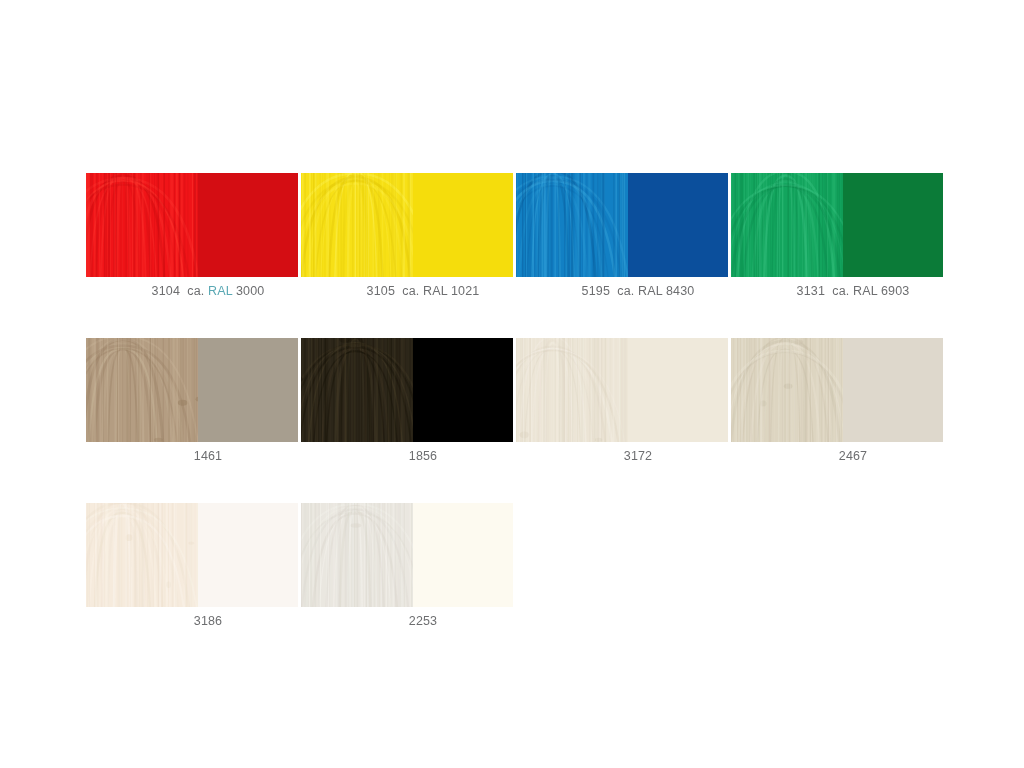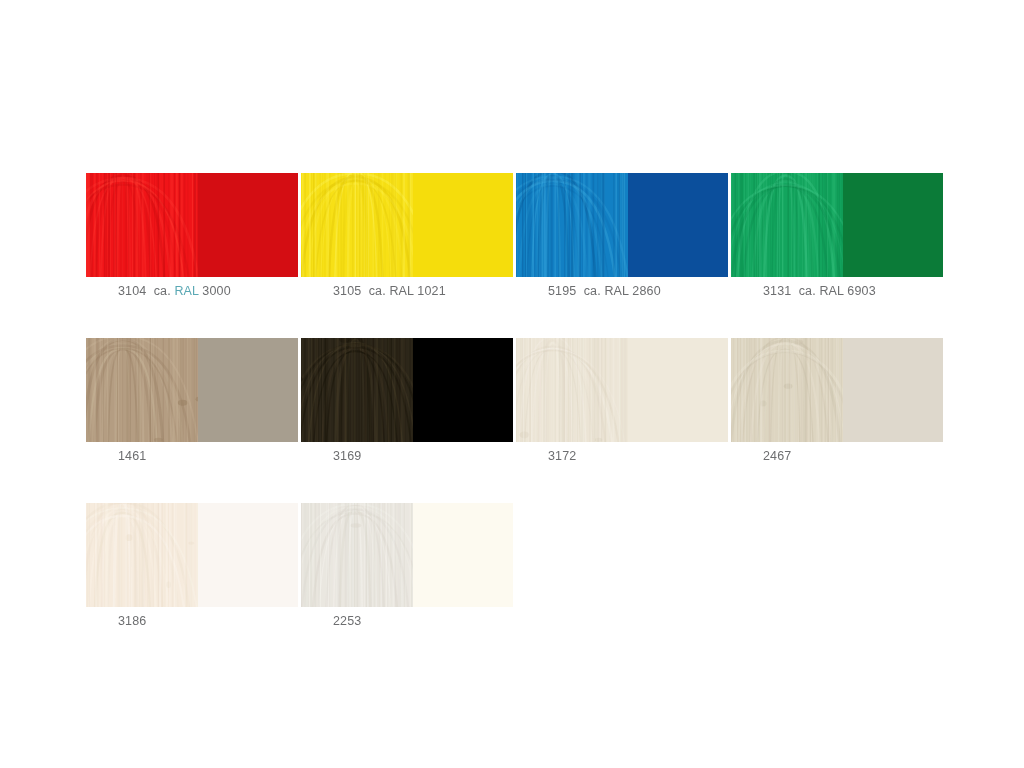--- a/index.html
+++ b/index.html
@@ -25,20 +25,21 @@
 
   .swatch-row {
     display: flex;
     gap: 3px;
     margin-bottom: 0px;
   }
 
   .swatch-cell {
     width: 212px;
     flex: 0 0 212px;
+    text-align: center;
   }
 
   .swatch-tile {
     position: relative;
     width: 212px;
     height: 104px;
     display: flex;
     overflow: hidden;
   }
 
@@ -343,21 +344,21 @@
               <rect x="101.48" y="0" width="0.42" height="104" fill="#0a5f9e" opacity="0.60"></rect>
               <rect x="102.56" y="0" width="1.14" height="104" fill="#0a5f9e" opacity="0.45"></rect>
               <rect x="103.47" y="0" width="0.69" height="104" fill="#37a5db" opacity="0.44"></rect>
               <rect x="105.37" y="0" width="1.25" height="104" fill="#37a5db" opacity="0.44"></rect>
               <rect x="106.50" y="0" width="0.61" height="104" fill="#0a5f9e" opacity="0.34"></rect>
               <rect x="107.25" y="0" width="1.23" height="104" fill="#37a5db" opacity="0.53"></rect>
             </svg>
           </div>
           <div class="tile-half solid" style="background: rgb(11, 79, 156);"></div>
         </div>
-        <div class="swatch-label"><span class="code">5195</span>&nbsp; <span class="ca">ca.</span> <span class="ral">RAL</span> <span class="ralnum">2860</span></div>
+        <div class="swatch-label"><span class="code">5195</span>&nbsp; <span class="ca">ca.</span> <span class="ral">RAL</span> <span class="ralnum">8430</span></div>
       </div>
       <div class="swatch-cell">
         <div class="swatch-tile">
           <div class="tile-half grain" style="background: rgb(19, 165, 94);">
             <svg class="grain-rings" viewBox="0 0 112 104" preserveAspectRatio="none">
               <path d="M49.566651582717896 130 C 49.566651582717896 27.036907196044922, 52.097125673294066 20.536907196044922, 55.18992733955383 20.536907196044922 C 58.2827290058136 20.536907196044922, 60.81320309638977 27.036907196044922, 60.81320309638977 130" fill="none" stroke="#3cc484" stroke-width="1.36" opacity="0.24"></path>
               <path d="M46.267832612991334 130 C 46.267832612991334 26.979183197021484, 50.282775239944456 18.479183197021484, 55.18992733955383 18.479183197021484 C 60.09707943916321 18.479183197021484, 64.11202206611634 26.979183197021484, 64.11202206611634 130" fill="none" stroke="#0b8a4c" stroke-width="1.04" opacity="0.21"></path>
               <path d="M41.3250319480896 130 C 41.3250319480896 31.42834997177124, 47.564234874248505 20.92834997177124, 55.18992733955383 20.92834997177124 C 62.81561980485916 20.92834997177124, 69.05482273101806 31.42834997177124, 69.05482273101806 130" fill="none" stroke="#3cc484" stroke-width="1.42" opacity="0.40"></path>
               <path d="M37.582272100448606 130 C 37.582272100448606 35.7837347984314, 45.50571695804596 23.283734798431396, 55.18992733955383 23.283734798431396 C 64.87413772106171 23.283734798431396, 72.79758257865906 35.7837347984314, 72.79758257865906 130" fill="none" stroke="#0b8a4c" stroke-width="1.74" opacity="0.26"></path>
               <path d="M33.56916179656982 130 C 33.56916179656982 38.767839670181274, 43.29850629091263 24.267839670181274, 55.18992733955383 24.267839670181274 C 67.08134838819504 24.267839670181274, 76.81069288253784 38.767839670181274, 76.81069288253784 130" fill="none" stroke="#3cc484" stroke-width="1.47" opacity="0.25"></path>
@@ -610,21 +611,21 @@
               <rect x="100.14" y="0" width="1.23" height="104" fill="#473d28" opacity="0.37"></rect>
               <rect x="102.42" y="0" width="0.78" height="104" fill="#473d28" opacity="0.56"></rect>
               <rect x="103.11" y="0" width="1.10" height="104" fill="#191409" opacity="0.24"></rect>
               <rect x="107.09" y="0" width="0.37" height="104" fill="#473d28" opacity="0.18"></rect>
               <rect x="108.29" y="0" width="0.92" height="104" fill="#191409" opacity="0.40"></rect>
               <rect x="111.41" y="0" width="0.93" height="104" fill="#191409" opacity="0.51"></rect>
             </svg>
           </div>
           <div class="tile-half solid" style="background: rgb(0, 0, 0);"></div>
         </div>
-        <div class="swatch-label"><span class="code">3169</span></div>
+        <div class="swatch-label"><span class="code">1856</span></div>
       </div>
       <div class="swatch-cell">
         <div class="swatch-tile">
           <div class="tile-half grain" style="background: rgb(236, 229, 214);">
             <svg class="grain-rings" viewBox="0 0 112 104" preserveAspectRatio="none">
               <path d="M38.89740204811096 130 C 38.89740204811096 28.70905351638794, 41.20091222524643 22.20905351638794, 44.016313552856445 22.20905351638794 C 46.831714880466464 22.20905351638794, 49.13522505760193 28.70905351638794, 49.13522505760193 130" fill="none" stroke="#f5f0e6" stroke-width="0.96" opacity="0.38"></path>
               <path d="M34.8450168132782 130 C 34.8450168132782 29.217009782791138, 38.97210034608841 20.717009782791138, 44.016313552856445 20.717009782791138 C 49.06052675962448 20.717009782791138, 53.18761029243469 29.217009782791138, 53.18761029243469 130" fill="none" stroke="#ddd4c2" stroke-width="1.37" opacity="0.18"></path>
               <path d="M30.500921201705932 130 C 30.500921201705932 35.62814807891846, 36.58284775972366 25.128148078918457, 44.016313552856445 25.128148078918457 C 51.44977934598923 25.128148078918457, 57.531705904006955 35.62814807891846, 57.531705904006955 130" fill="none" stroke="#f5f0e6" stroke-width="1.11" opacity="0.25"></path>
               <path d="M25.58055667877197 130 C 25.58055667877197 38.82886219024658, 33.876647272109984 26.328862190246582, 44.016313552856445 26.328862190246582 C 54.155979833602906 26.328862190246582, 62.45207042694092 38.82886219024658, 62.45207042694092 130" fill="none" stroke="#ddd4c2" stroke-width="0.75" opacity="0.34"></path>
               <path d="M22.346321725845335 130 C 22.346321725845335 33.16086173057556, 32.097818048000335 18.66086173057556, 44.016313552856445 18.66086173057556 C 55.934809057712556 18.66086173057556, 65.68630537986755 33.16086173057556, 65.68630537986755 130" fill="none" stroke="#f5f0e6" stroke-width="1.07" opacity="0.37"></path>

